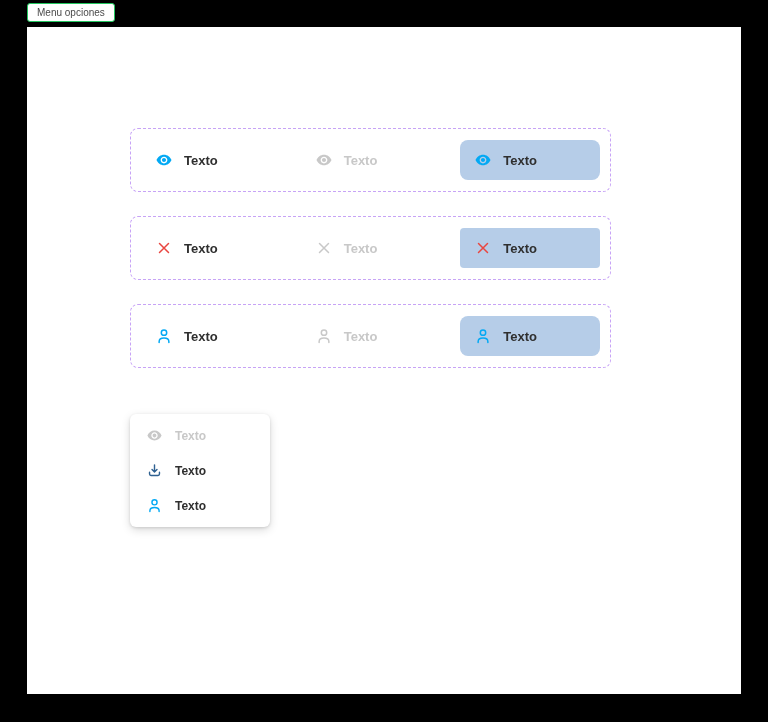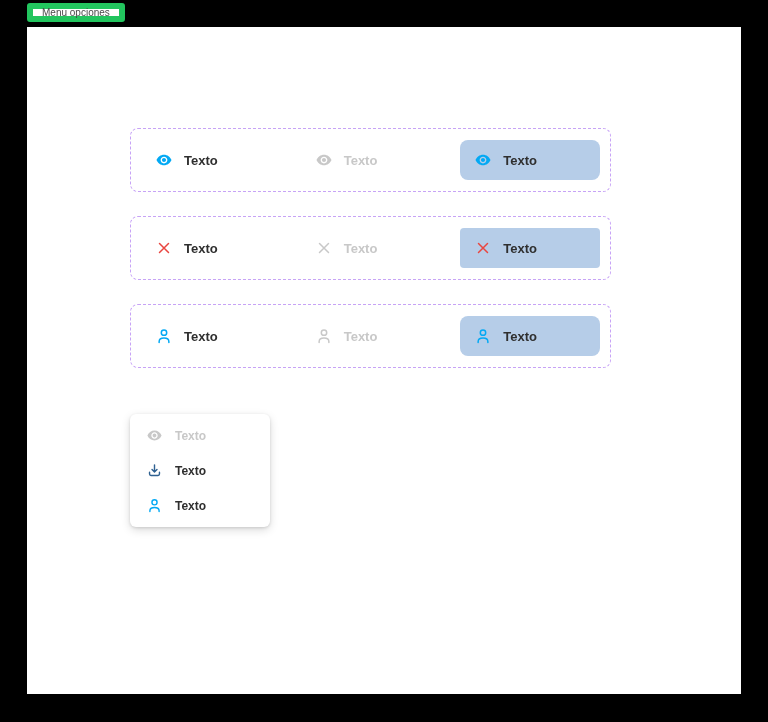--- a/index.html
+++ b/index.html
@@ -9,21 +9,21 @@
     font-family: "Liberation Sans", sans-serif;
     position: relative;
     overflow: hidden;
   }
   .tab-button {
     position: absolute;
     left: 27px; top: 3px;
     height: 19px;
     padding: 0 9px;
     background: #ffffff;
-    border: 6px solid #22c55e;
+    border: 1px solid #22c55e;
     border-radius: 3px;
     font-size: 10px;
     color: #4a4a4a;
     display: flex;
     align-items: center;
     cursor: pointer;
   }
   .canvas {
     position: absolute;
     left: 27px; top: 27px;

